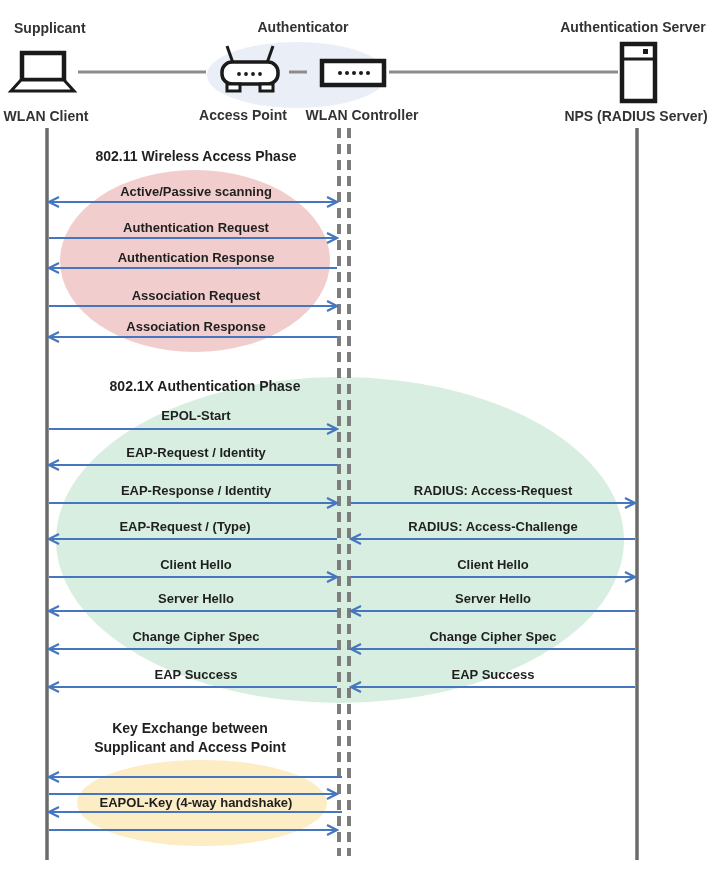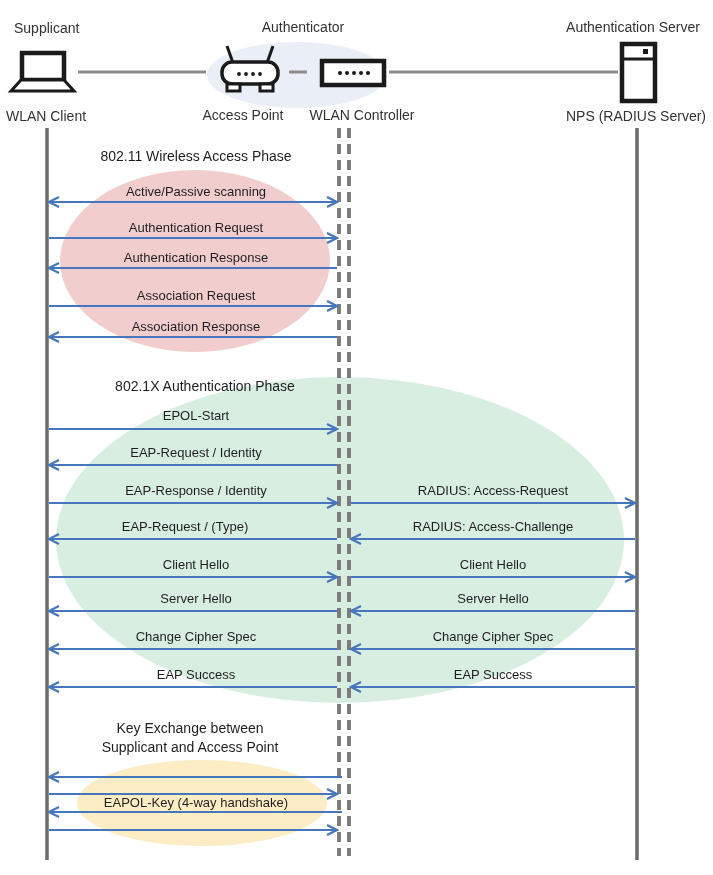--- a/index.html
+++ b/index.html
@@ -3,20 +3,21 @@
 <meta charset="utf-8">
 <style>
   html, body { margin: 0; padding: 0; background: #ffffff; }
   .canvas {
     position: relative;
     width: 713px;
     height: 875px;
     background: #ffffff;
     font-family: "Liberation Sans", sans-serif;
     overflow: hidden;
+    font-weight: bold;
   }
   svg { display: block; }
   text {
     font-family: "Liberation Sans", sans-serif;
     fill: #1f1f1f;
   }
   .actor-label   { font-size: 14px; fill: #333333; }
   .msg-label     { font-size: 13px; fill: #1f1f1f; }
   .phase-title   { font-size: 14px; }
   .msg-line      { stroke: #4576be; stroke-width: 2; fill: none; }

